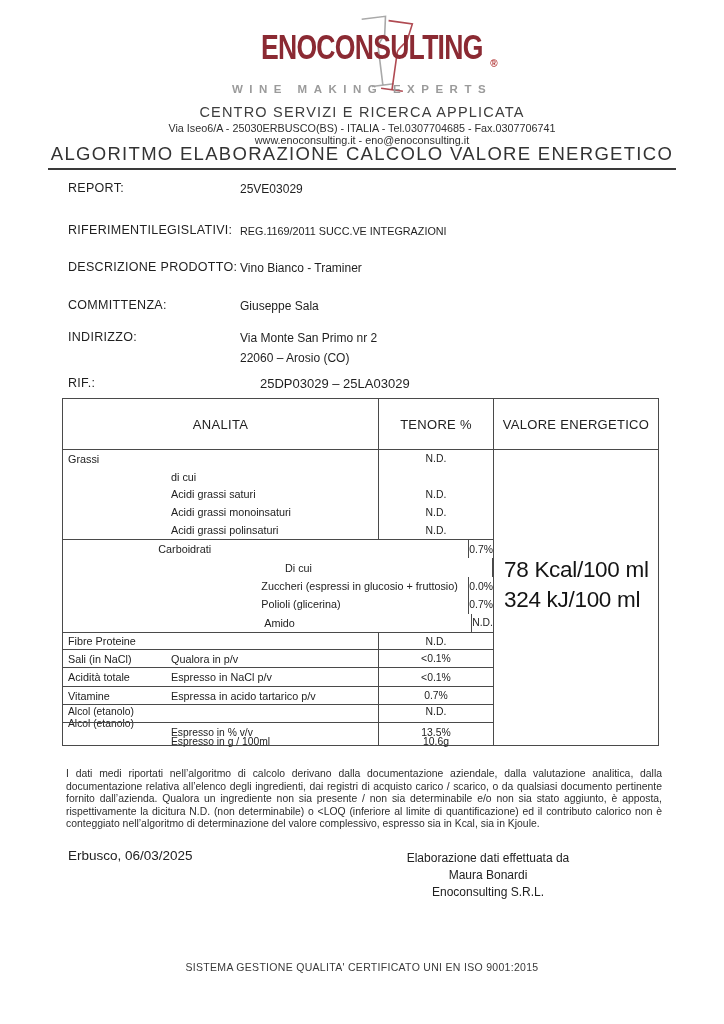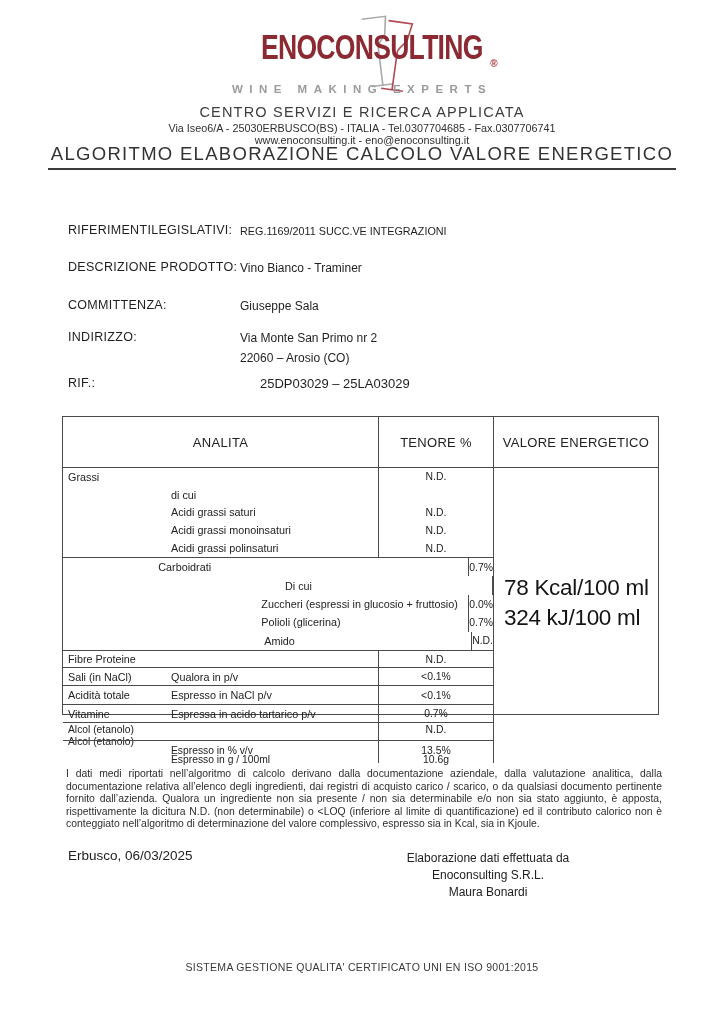--- a/index.html
+++ b/index.html
@@ -36,21 +36,21 @@
   .field { position:absolute; left:68px; right:40px; height:18px; }
   .flabel { position:absolute; left:0; top:0; font-size:12.5px; color:#1f1f1f; letter-spacing:0.3px; }
   .fvalue { position:absolute; left:172px; top:1px; font-size:12px; color:#1f1f1f; }
   .fvalue2 { position:absolute; left:172px; top:21px; font-size:12px; color:#1f1f1f; }
   .f0 { top:181px; } .f1 { top:223px; } .f2 { top:260px; } .f3 { top:298px; }
   .f4 { top:330px; } .f5 { top:376px; }
   .f1 .fvalue { font-size:10.8px; top:2px; }
   .f5 .fvalue { font-size:13px; top:0;margin-left:20px; }
   
   .table {
-    position:absolute; left:62px; top:416px; width:597px; height:299px;
+    position:absolute; left:62px; top:398px; width:597px; height:348px;
     border:1px solid #4a4a4a; font-size:10.8px; color:#222;
   }
   .t-head { display:flex; height:51px; border-bottom:1px solid #4a4a4a; }
   .th { display:flex; align-items:center; justify-content:center; font-size:13px; letter-spacing:0.3px; }
   .th1 { width:316px; border-right:1px solid #4a4a4a; }
   .th2 { width:115px; border-right:1px solid #4a4a4a; }
   .th3 { flex:1; }
   .t-body { display:flex; height:295px; }
   .t-left { width:431px; border-right:1px solid #4a4a4a; display:flex; flex-direction:column; }
   .sec { display:flex; flex-direction:column; border-bottom:1px solid #4a4a4a; position:relative; }
@@ -109,20 +109,24 @@
     <div class="tagline">WINE MAKING EXPERTS</div>
     <div class="orgline">CENTRO SERVIZI E RICERCA APPLICATA</div>
     <div class="addrline">Via Iseo6/A - 25030ERBUSCO(BS) - ITALIA - Tel.0307704685 - Fax.0307706741</div>
     <div class="webline">www.enoconsulting.it - eno@enoconsulting.it</div>
   </div>
 
   <div class="title-wrap">
     <span class="title">ALGORITMO ELABORAZIONE CALCOLO VALORE ENERGETICO</span>
   </div>
 
+  <div class="field f0">
+    <span class="flabel">REPORT:</span>
+    <span class="fvalue">25VE03029</span>
+  </div>
   <div class="field f1">
     <span class="flabel">RIFERIMENTILEGISLATIVI:</span>
     <span class="fvalue">REG.1169/2011 SUCC.VE INTEGRAZIONI</span>
   </div>
   <div class="field f2">
     <span class="flabel">DESCRIZIONE PRODOTTO:</span>
     <span class="fvalue">Vino Bianco - Traminer</span>
   </div>
   <div class="field f3">
     <span class="flabel">COMMITTENZA:</span>
@@ -277,19 +281,19 @@
         <div>324 kJ/100 ml</div>
       </div>
     </div>
   </div>
 
   <div class="note">I dati medi riportati nell’algoritmo di calcolo derivano dalla documentazione aziendale, dalla valutazione analitica, dalla documentazione relativa all’elenco degli ingredienti, dai registri di acquisto carico / scarico, o da qualsiasi documento pertinente fornito dall’azienda. Qualora un ingrediente non sia presente / non sia determinabile e/o non sia stato aggiunto, è apposta, rispettivamente la dicitura N.D. (non determinabile) o &lt;LOQ (inferiore al limite di quantificazione) ed il contributo calorico non è conteggiato nell’algoritmo di determinazione del valore complessivo, espresso sia in Kcal, sia in Kjoule.</div>
 
   <div class="placedate">Erbusco, 06/03/2025</div>
   <div class="sigblock">
     <div>Elaborazione dati effettuata da</div>
+    <div>Maura Bonardi</div>
     <div>Enoconsulting S.R.L.</div>
-    <div>Maura Bonardi</div>
   </div>
 
   <div class="footer">SISTEMA GESTIONE QUALITA' CERTIFICATO UNI EN ISO 9001:2015</div>
 
 </div>
 
 </body></html>

